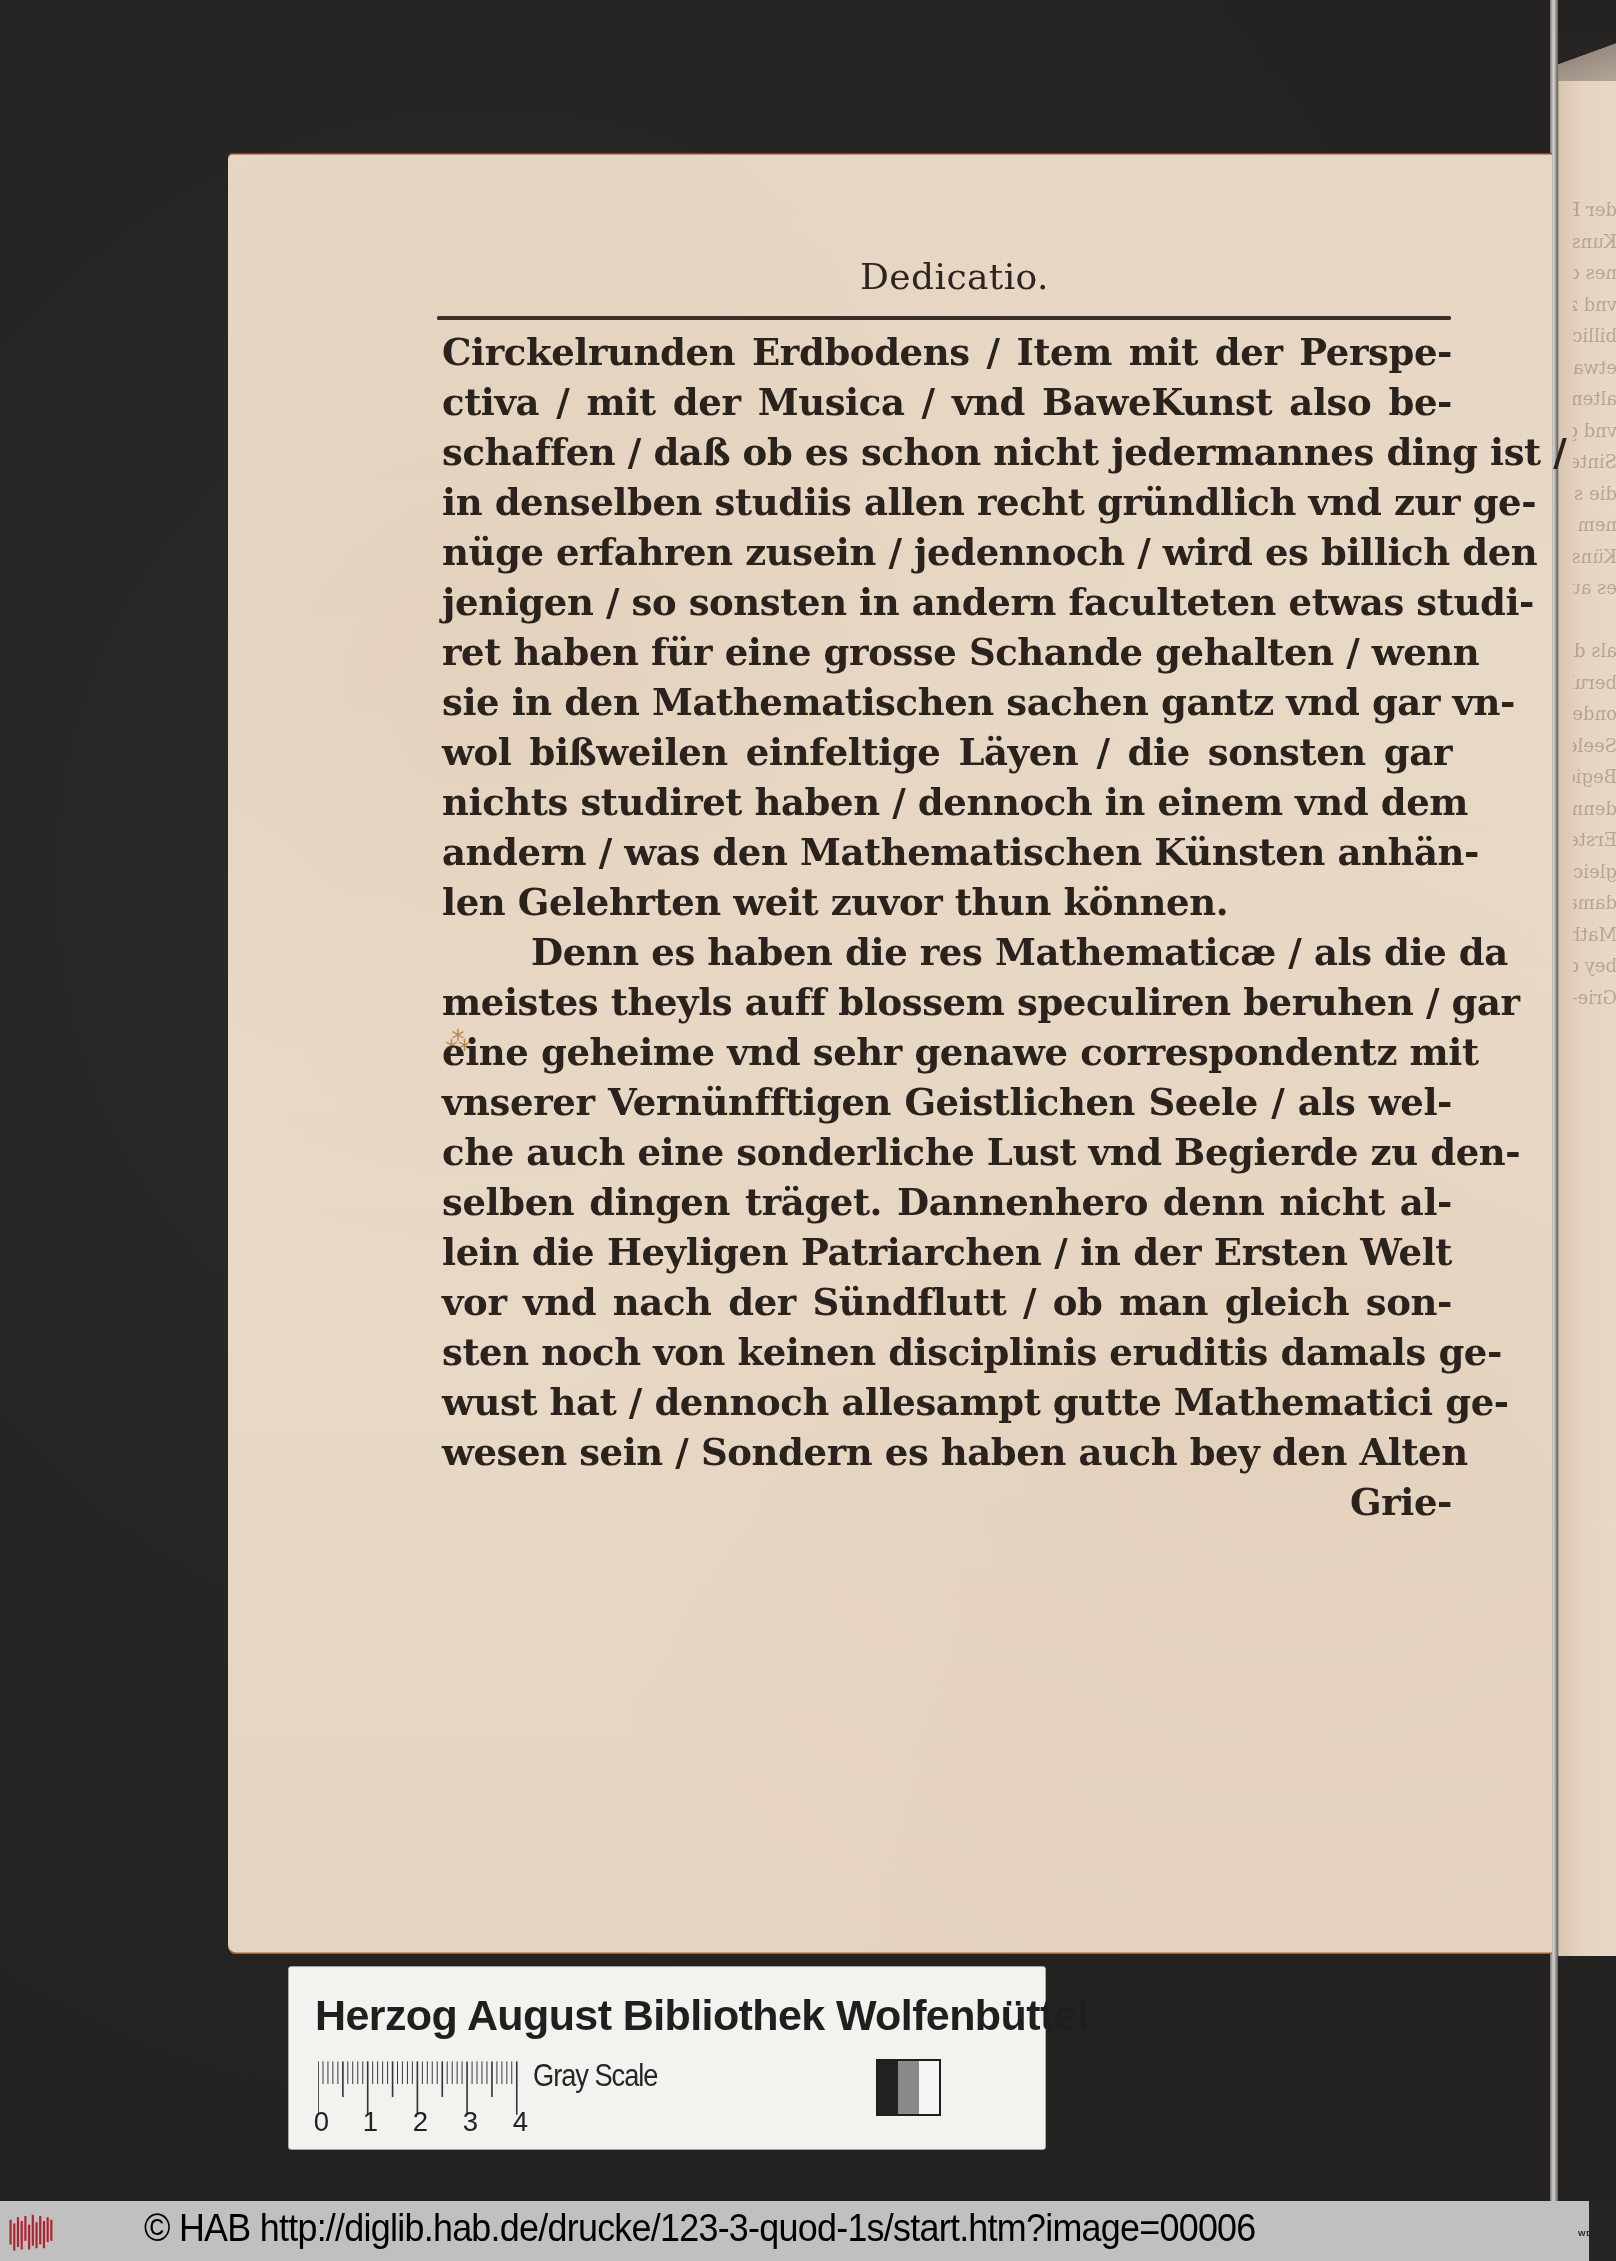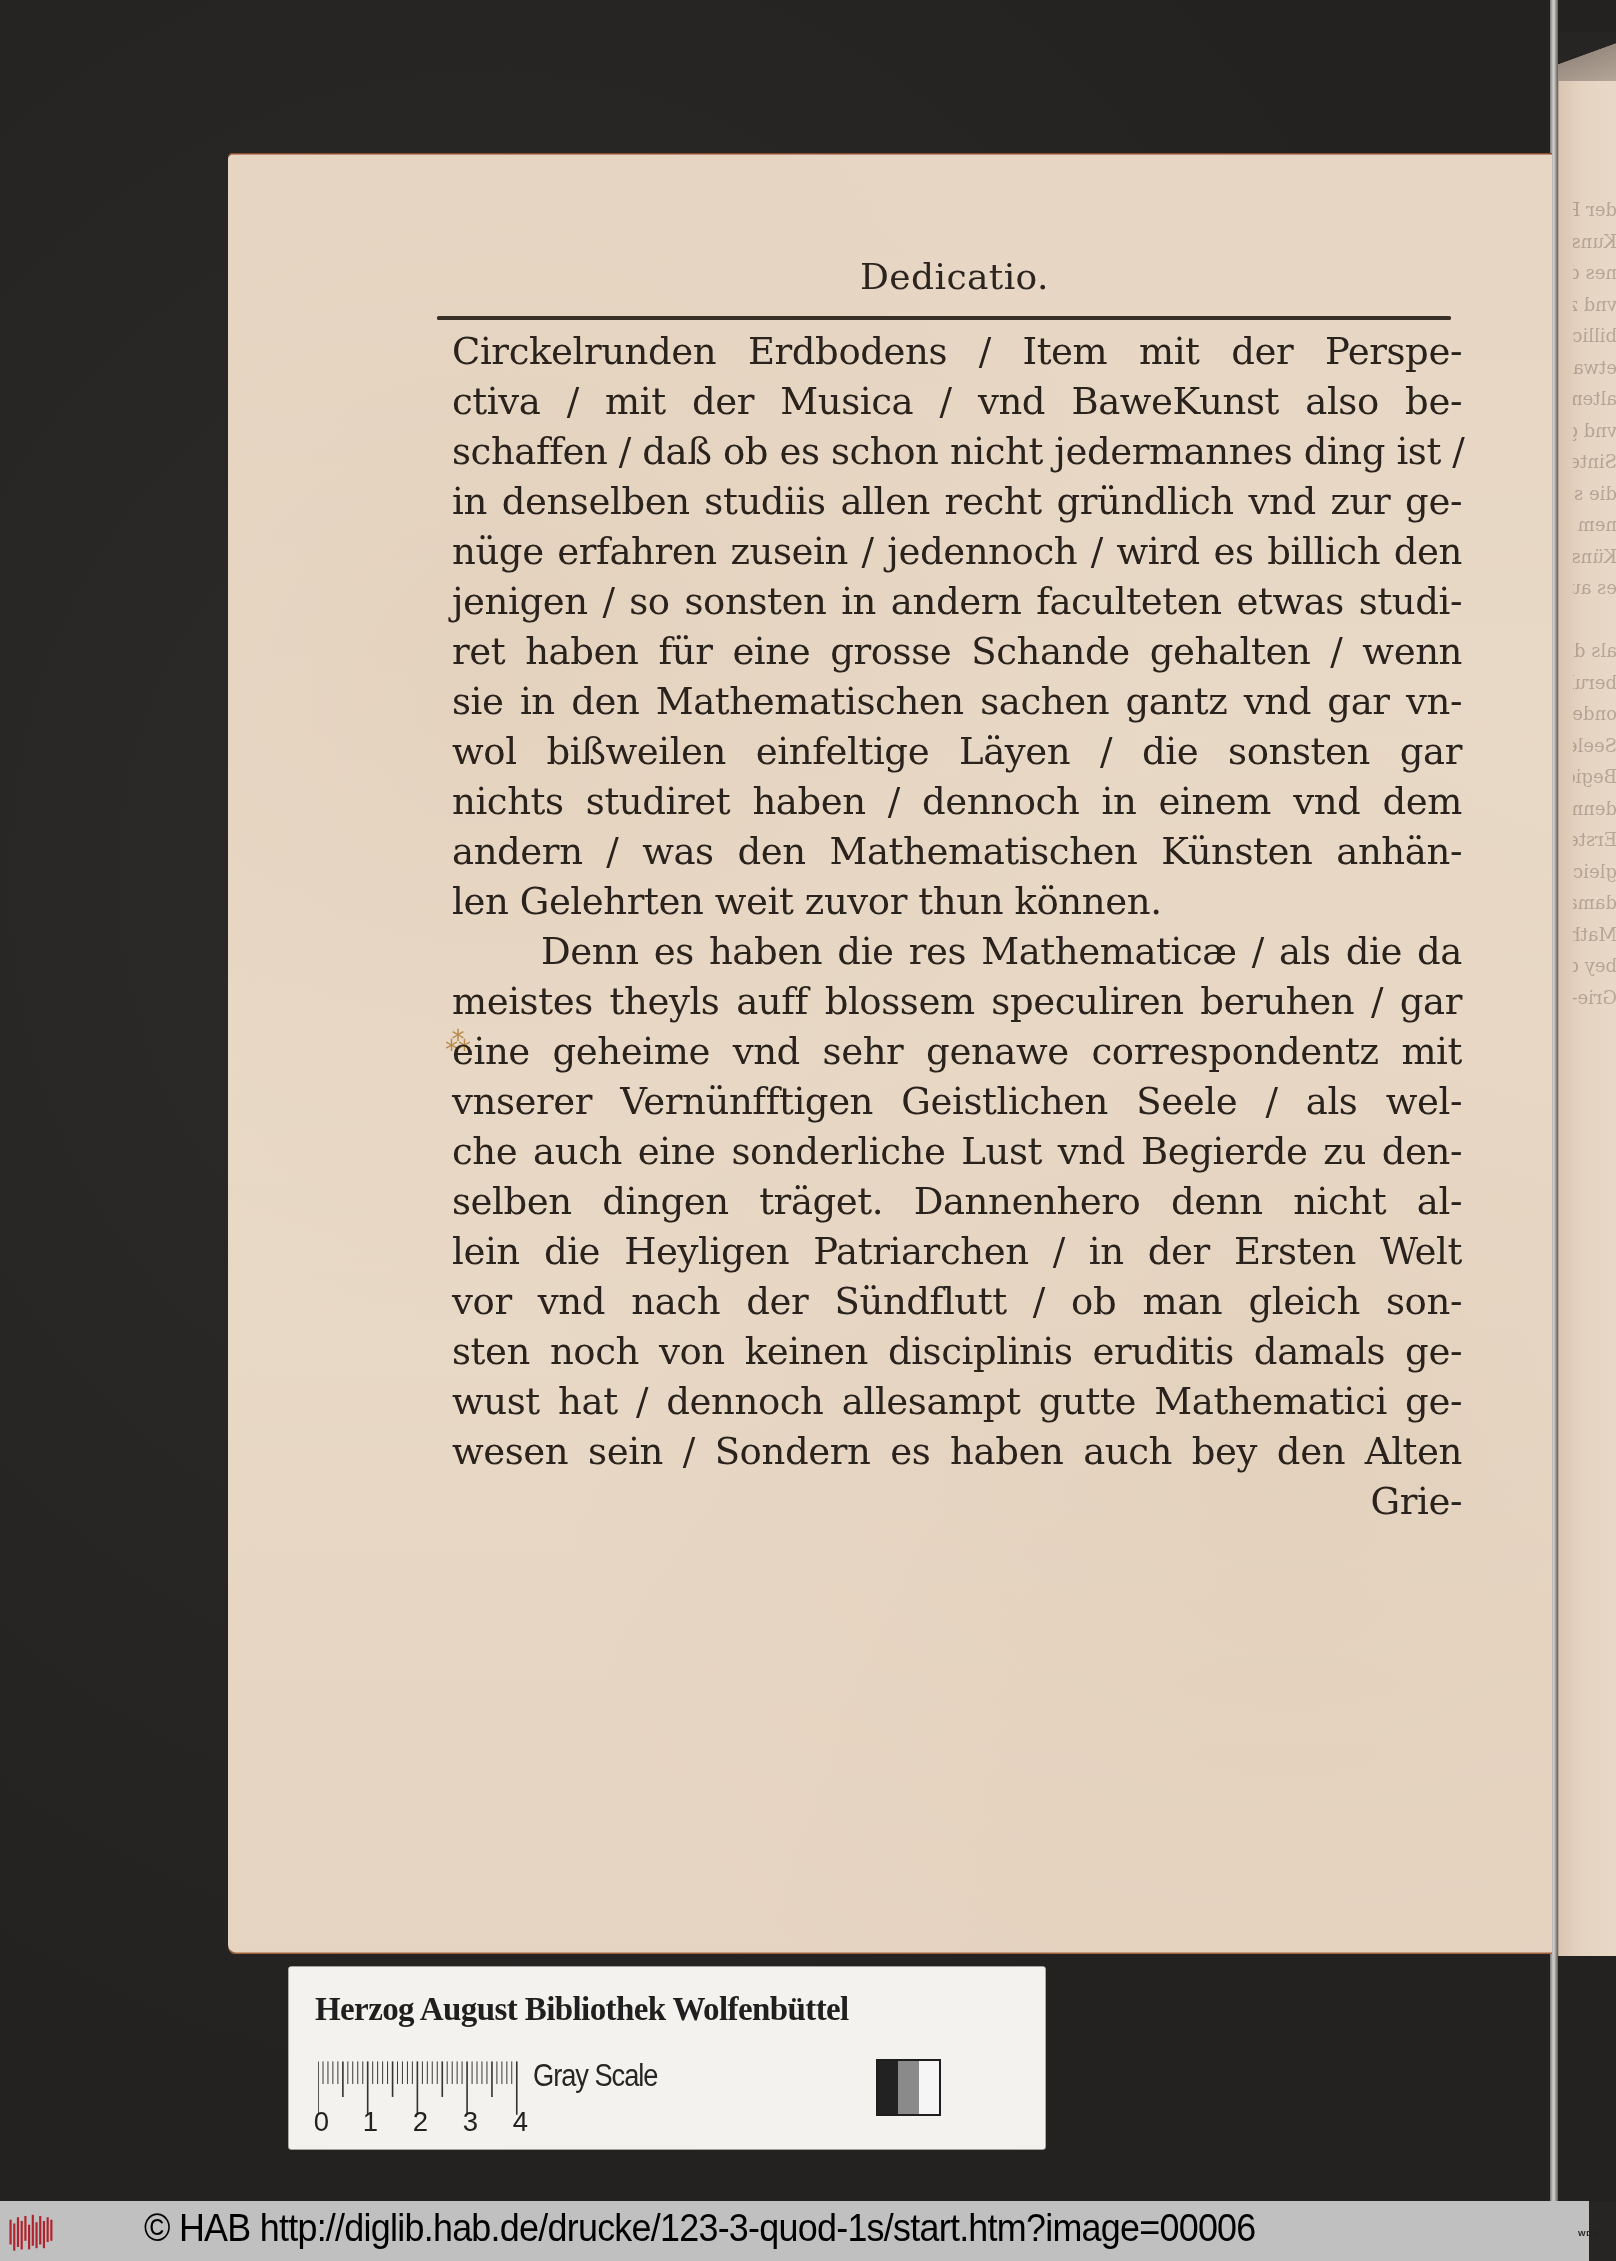--- a/index.html
+++ b/index.html
@@ -83,25 +83,25 @@
       position: absolute;
       left: 209px;
       top: 163px;
       width: 1014px;
       height: 4px;
       background: #3a2f27;
       border-radius: 1.6px;
     }
     .body-text {
       position: absolute;
-      left: 224px;
+      left: 214px;
       top: 174px;
       width: 1010px;
       font-family: "DejaVu Serif", serif;
-      font-weight: normal;
+      font-weight: bold;
       font-size: 37px;
       line-height: 50px;
       color: #2a221c;
       letter-spacing: -0.4px;
     }
     .line {
       display: block;
       white-space: nowrap;
       text-align: justify;
       text-align-last: justify;
@@ -132,23 +132,23 @@
       position: absolute;
       left: 289px; top: 1967px;
       width: 756px; height: 182px;
       background: #f3f2ee;
       border-radius: 2.4px;
       box-shadow: 0 0 0 0.8px #cfcdc8;
     }
     .calib-title {
       position: absolute;
       left: 26px; top: 24px;
-      font-family: Liberation Serif, serif;
+      font-family: Liberation Sans, sans-serif;
       font-weight: bold;
-      font-size: 33px;
+      font-size: 43px;
       color: #1f1f1f;
       letter-spacing: -0.6px;
       white-space: nowrap;
     }
     .ruler {
       position: absolute;
       left: 29px; top: 91px;
       width: 202px; height: 65px;
     }
     .ruler-labels {

